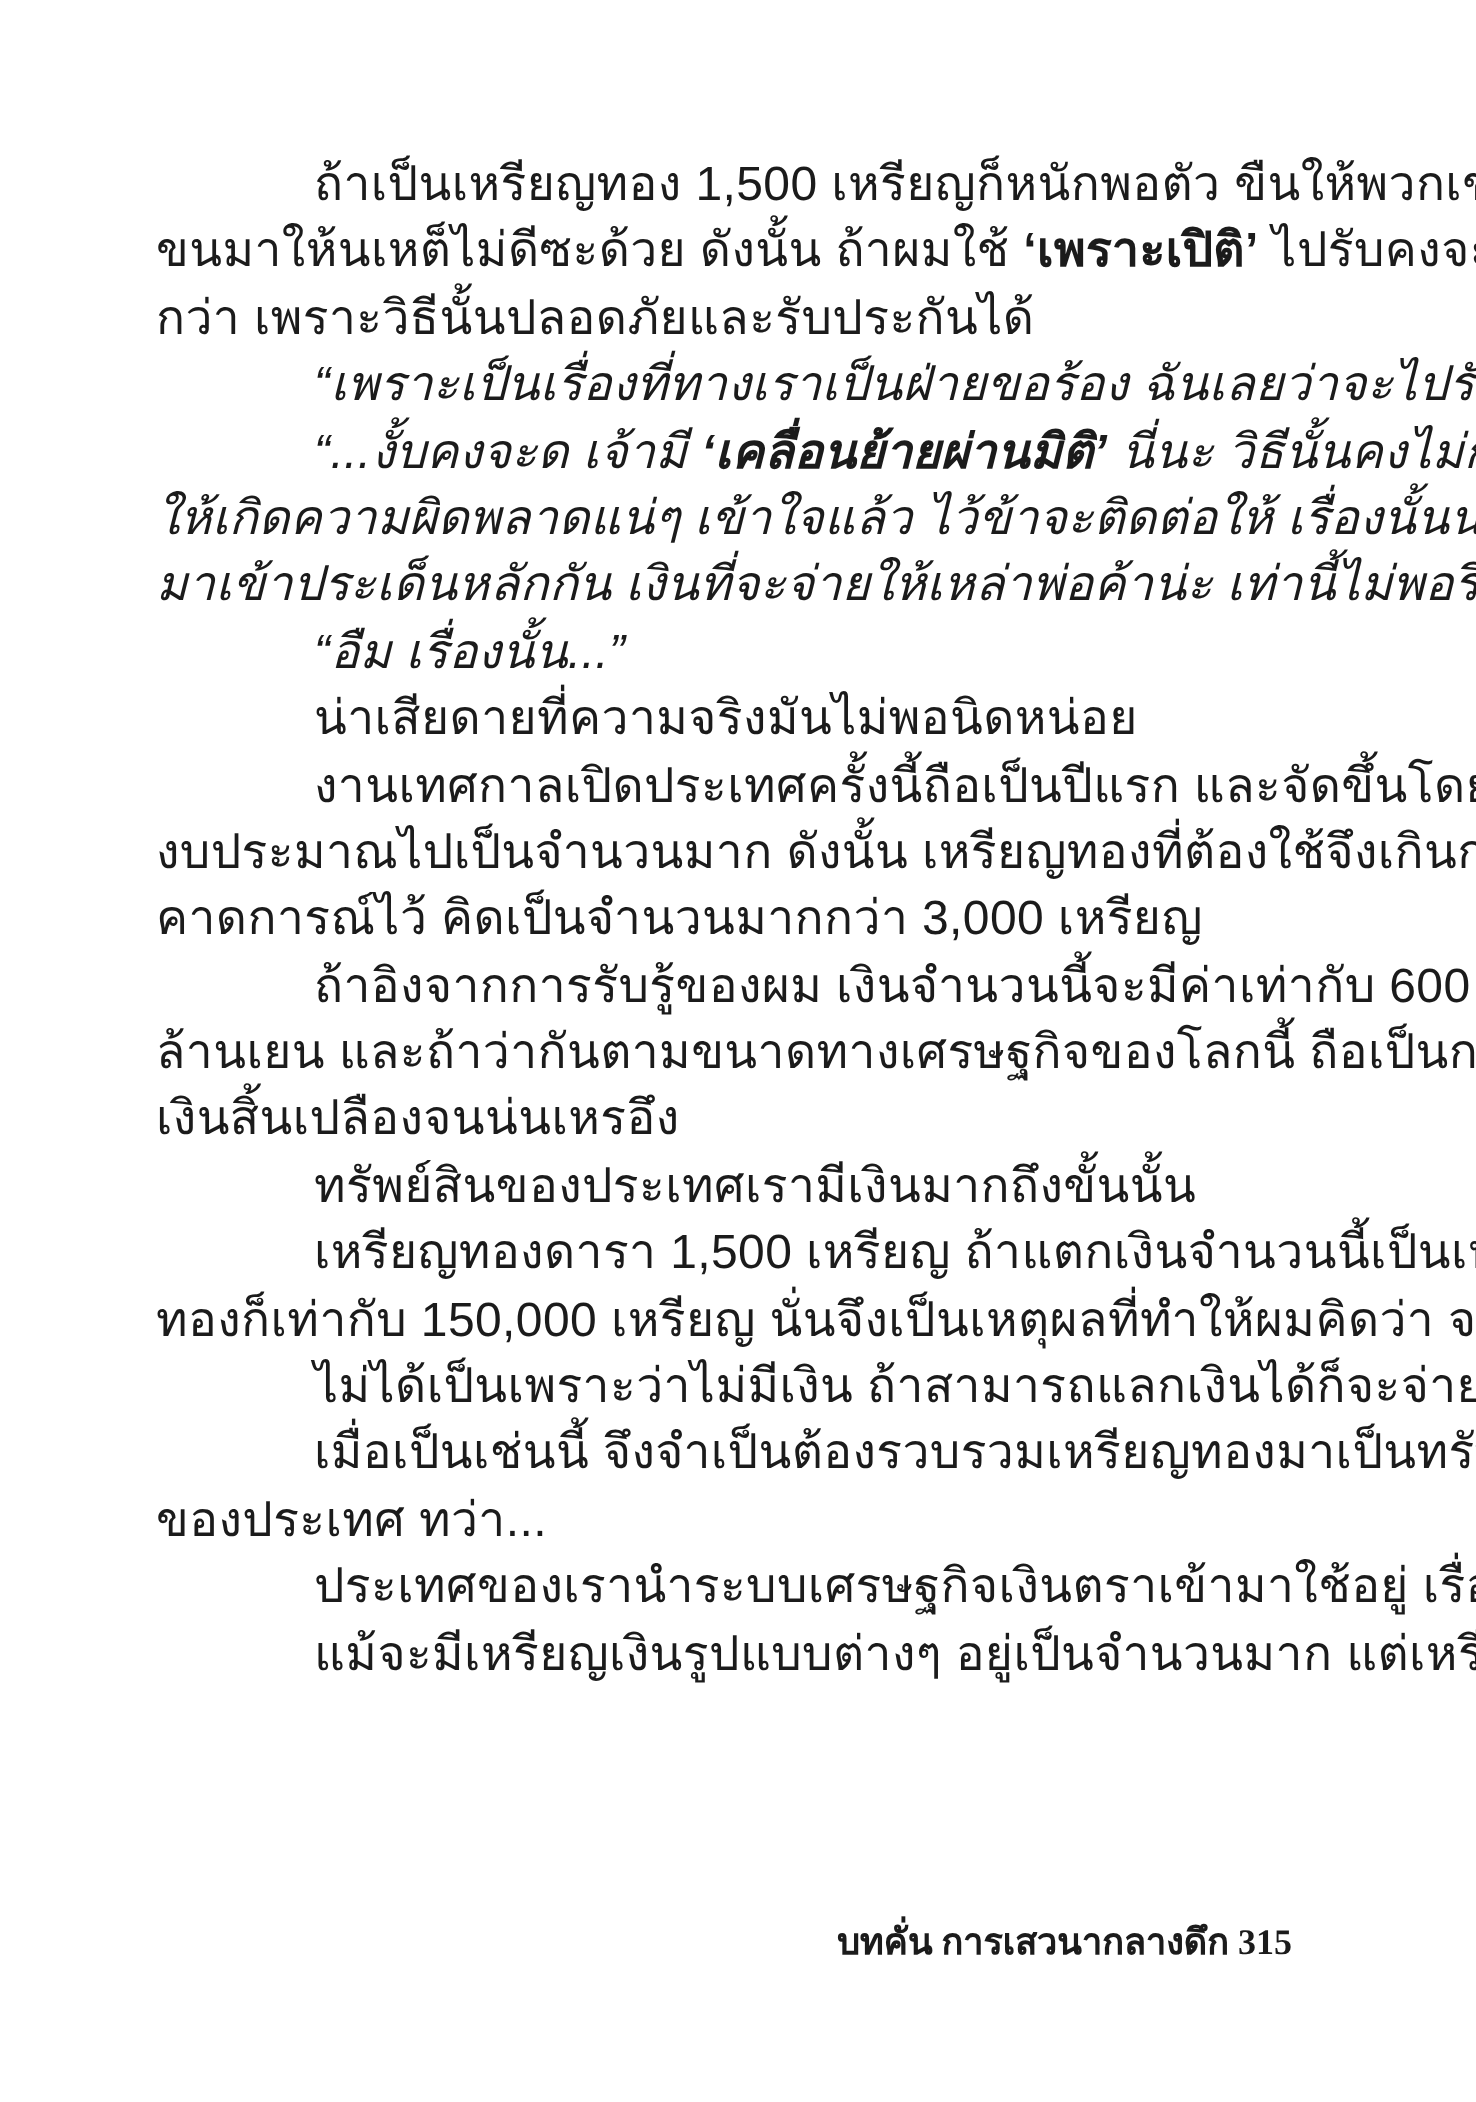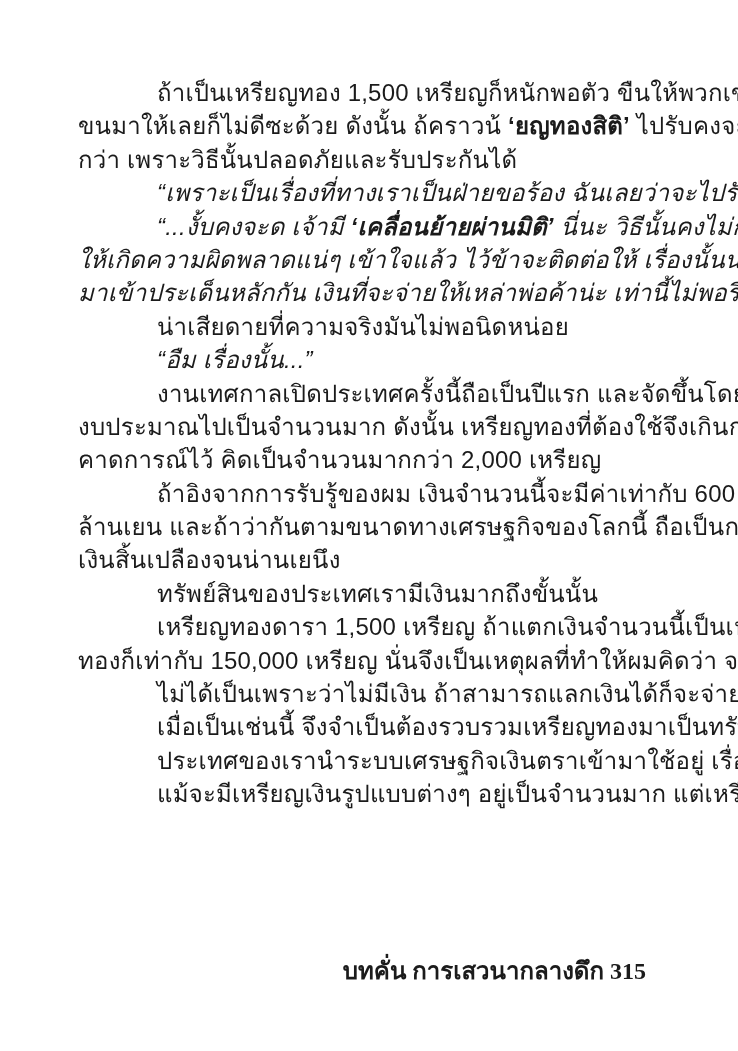--- a/index.html
+++ b/index.html
@@ -38,52 +38,53 @@
   .seg {
     letter-spacing: 0.2px;
   }
   .seg.bold {
     font-weight: 700;
   }
   .footer {
     position: absolute;
     top: 953px;
     right: 92px;
-    font-size: 24px;
+    font-size: 18px;
     line-height: 36px;
     font-weight: 700;
     font-family: "Liberation Serif", serif;
     color: #1b1b1b;
     white-space: nowrap;
   }
 </style>
 </head>
 <body>
 
 <div class="page">
   <div class="text-block">
       <div class="line indent"><span class="seg">ถ้าเป็นเหรียญทอง 1,500 เหรียญก็หนักพอตัว ขืนให้พวกเขา</span></div>
-      <div class="line"><span class="seg">ขนมาให้เลยก็ไม่ดีซะด้วย ดังนั้น ถ้คราวน้ </span><span class="seg bold">‘ยญทองสิติ’</span><span class="seg"> ไปรับคงจะดี</span></div>
+      <div class="line"><span class="seg">ขนมาให้นเหต็ไม่ดีซะด้วย ดังนั้น ถ้าผมใช้ </span><span class="seg bold">‘เพราะเปิติ’</span><span class="seg"> ไปรับคงจะดี</span></div>
       <div class="line"><span class="seg">กว่า เพราะวิธีนั้นปลอดภัยและรับประกันได้</span></div>
       <div class="line indent italic"><span class="seg">“เพราะเป็นเรื่องที่ทางเราเป็นฝ่ายขอร้อง ฉันเลยว่าจะไปรับเองน่ะ”</span></div>
       <div class="line indent italic"><span class="seg">“...งั้บคงจะด เจ้ามี </span><span class="seg bold">‘เคลื่อนย้ายผ่านมิติ’</span><span class="seg"> นี่นะ วิธีนั้นคงไม่ก่อ</span></div>
       <div class="line italic"><span class="seg">ให้เกิดความผิดพลาดแน่ๆ เข้าใจแล้ว ไว้ข้าจะติดต่อให้ เรื่องนั้นน่ะพอก่อน</span></div>
       <div class="line italic"><span class="seg">มาเข้าประเด็นหลักกัน เงินที่จะจ่ายให้เหล่าพ่อค้าน่ะ เท่านี้ไม่พอรึ?”</span></div>
+      <div class="line indent italic"><span class="seg">“อืม เรื่องนั้น...”</span></div>
       <div class="line indent"><span class="seg">น่าเสียดายที่ความจริงมันไม่พอนิดหน่อย</span></div>
-      <div class="line indent italic"><span class="seg">“อืม เรื่องนั้น...”</span></div>
       <div class="line indent"><span class="seg">งานเทศกาลเปิดประเทศครั้งนี้ถือเป็นปีแรก และจัดขึ้นโดยทุ่ม</span></div>
       <div class="line"><span class="seg">งบประมาณไปเป็นจำนวนมาก ดังนั้น เหรียญทองที่ต้องใช้จึงเกินกว่าที่</span></div>
-      <div class="line"><span class="seg">คาดการณ์ไว้ คิดเป็นจำนวนมากกว่า 2,000 เหรียญ</span></div>
+      <div class="line"><span class="seg">คาดการณ์ไว้ คิดเป็นจำนวนมากกว่า 3,000 เหรียญ</span></div>
       <div class="line indent"><span class="seg">ถ้าอิงจากการรับรู้ของผม เงินจำนวนนี้จะมีค่าเท่ากับ 600</span></div>
       <div class="line"><span class="seg">ล้านเยน และถ้าว่ากันตามขนาดทางเศรษฐกิจของโลกนี้ ถือเป็นการใช้</span></div>
-      <div class="line"><span class="seg">เงินสิ้นเปลืองจนน่านเยนึง</span></div>
+      <div class="line"><span class="seg">เงินสิ้นเปลืองจนน่นเหรอึง</span></div>
       <div class="line indent"><span class="seg">ทรัพย์สินของประเทศเรามีเงินมากถึงขั้นนั้น</span></div>
       <div class="line indent"><span class="seg">เหรียญทองดารา 1,500 เหรียญ ถ้าแตกเงินจำนวนนี้เป็นเหรียญ</span></div>
       <div class="line"><span class="seg">ทองก็เท่ากับ 150,000 เหรียญ นั่นจึงเป็นเหตุผลที่ทำให้ผมคิดว่า จะใช้</span></div>
       <div class="line indent"><span class="seg">ไม่ได้เป็นเพราะว่าไม่มีเงิน ถ้าสามารถแลกเงินได้ก็จะจ่าย แต่ใน</span></div>
       <div class="line indent"><span class="seg">เมื่อเป็นเช่นนี้ จึงจำเป็นต้องรวบรวมเหรียญทองมาเป็นทรัพย์สิน</span></div>
+      <div class="line"><span class="seg">ของประเทศ ทว่า...</span></div>
       <div class="line indent"><span class="seg">ประเทศของเรานำระบบเศรษฐกิจเงินตราเข้ามาใช้อยู่ เรื่องจำพวก</span></div>
       <div class="line indent"><span class="seg">แม้จะมีเหรียญเงินรูปแบบต่างๆ อยู่เป็นจำนวนมาก แต่เหรียญทอง</span></div>
     </div>
   <div class="footer">
     <span>บทคั่น การเสวนากลางดึก 315</span>
   </div>
 </div>
 
 </body></html>

